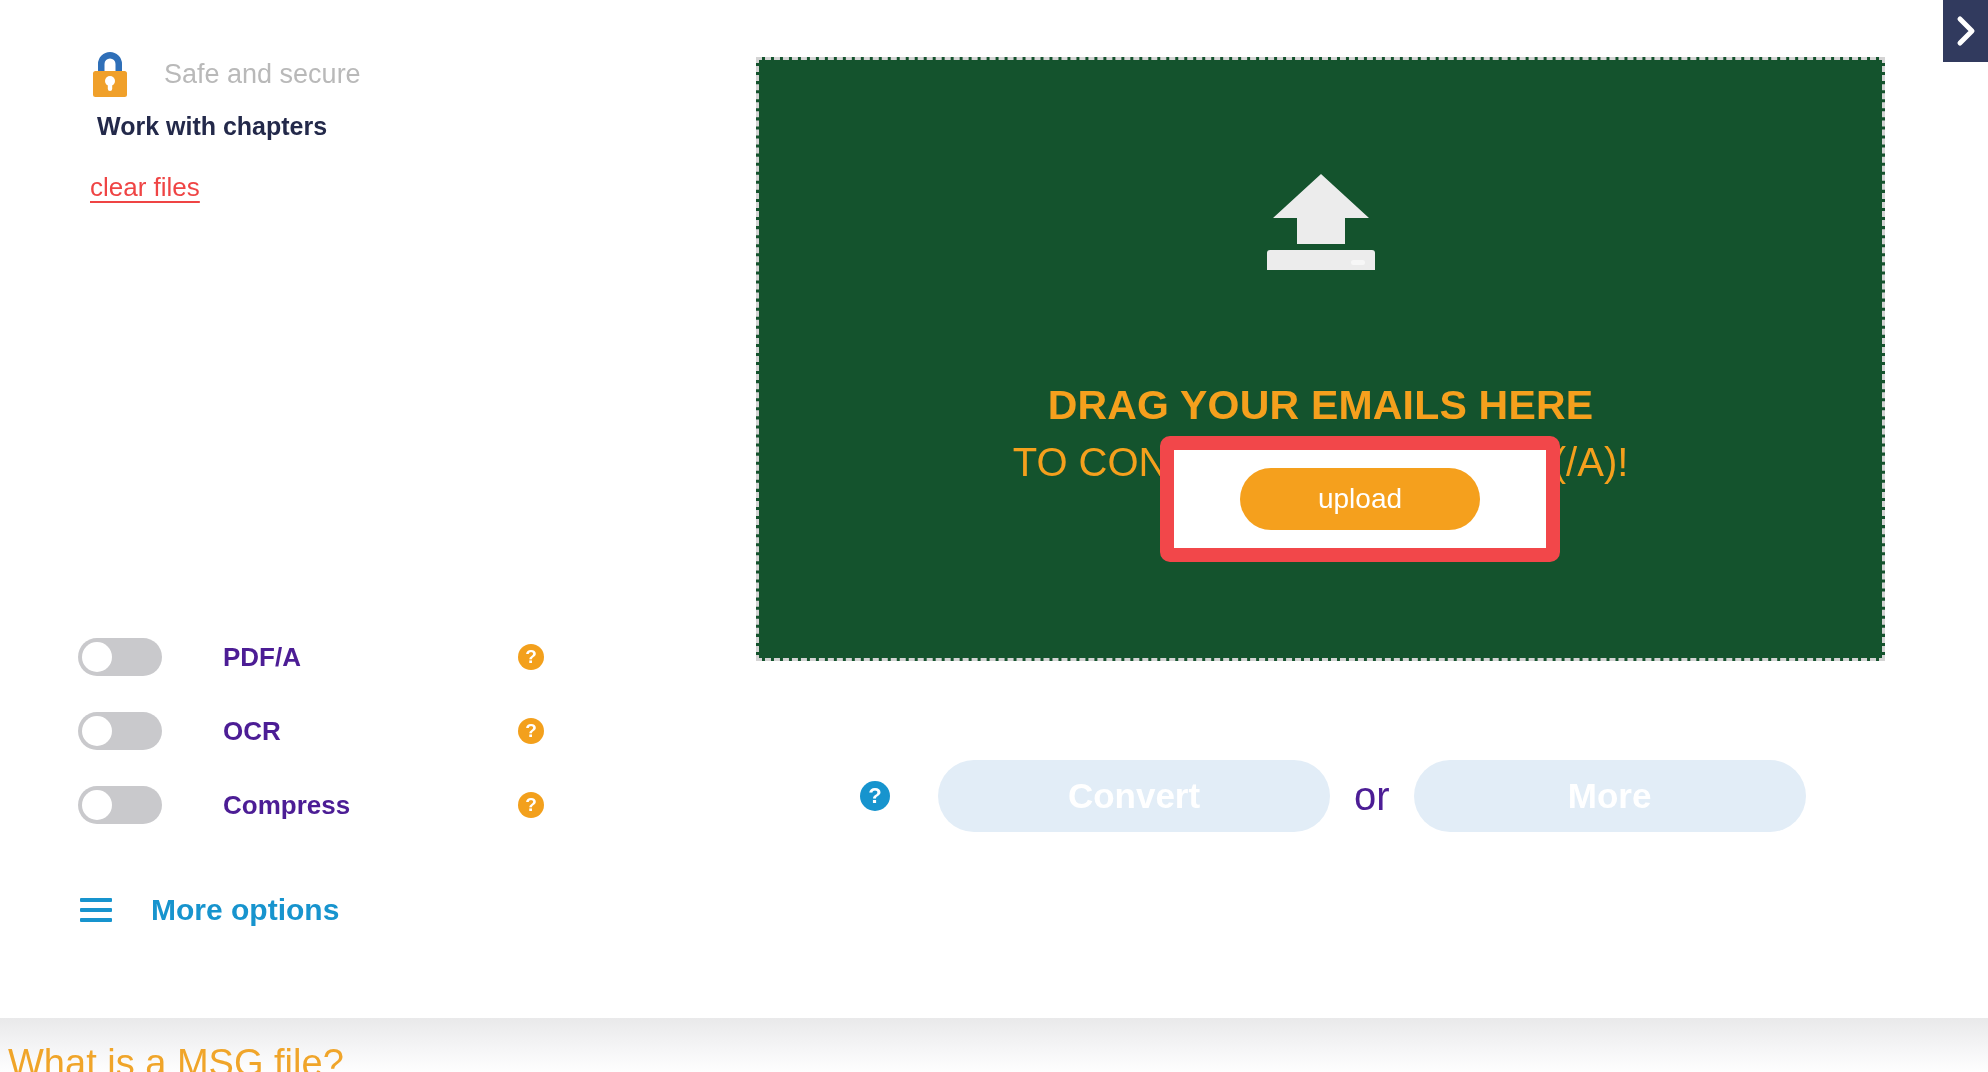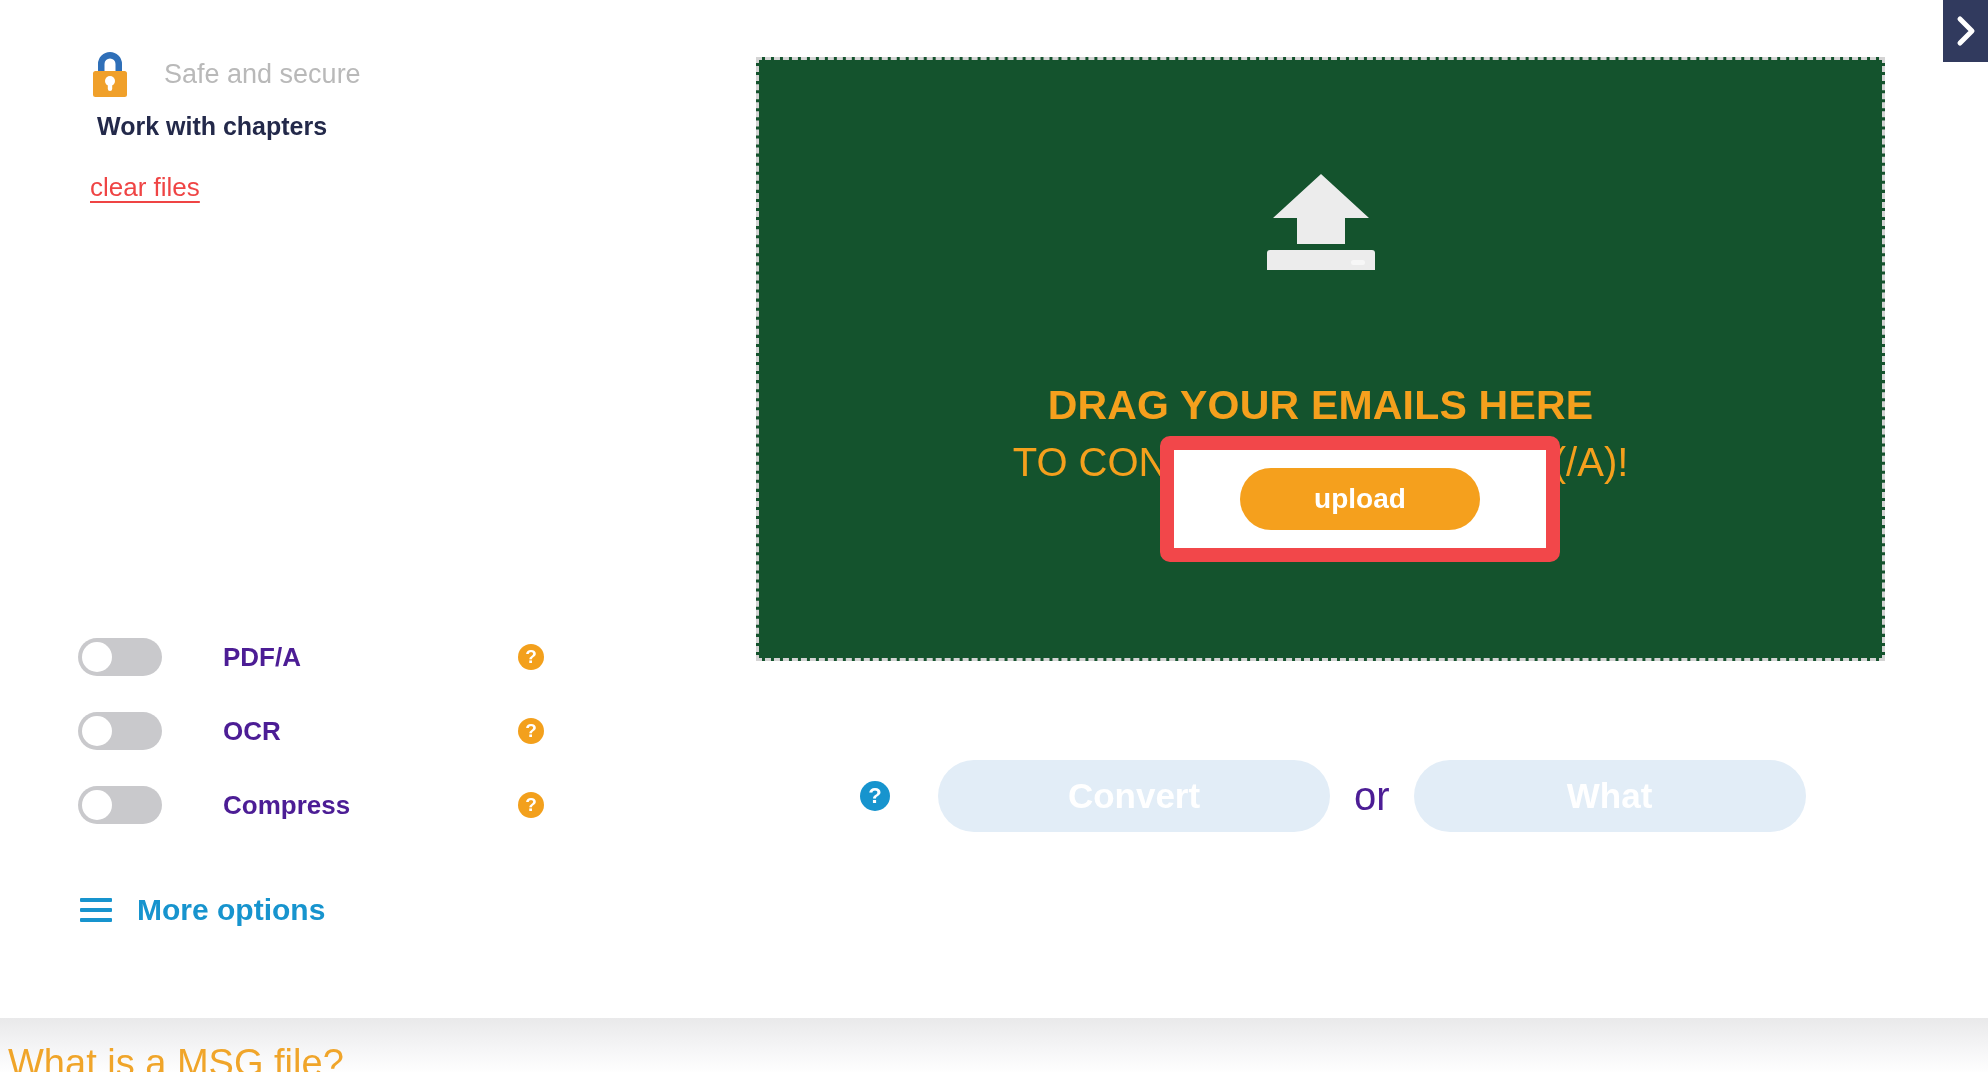--- a/index.html
+++ b/index.html
@@ -153,21 +153,21 @@
     font-family: "Liberation Sans", sans-serif;
   }
 
   
   .more-options {
     position: absolute;
     left: 80px;
     top: 893px;
     display: flex;
     align-items: center;
-    gap: 25px;
+    gap: 39px;
     cursor: pointer;
   }
   .burger { width: 32px; height: 26px; display:block; }
   .more-options-label {
     font-size: 30px;
     font-weight: bold;
     color: #1794ce;
     white-space: nowrap;
   }
 
@@ -228,21 +228,21 @@
     justify-content: center;
   }
   .upload-btn {
     width: 240px;
     height: 62px;
     border-radius: 31px;
     background: #f5a01d;
     border: none;
     color: #ffffff;
     font-size: 28px;
-    font-weight: bold;
+    font-weight: normal;
     font-family: "Liberation Sans", sans-serif;
     cursor: pointer;
     display: flex;
     align-items: center;
     justify-content: center;
   }
 
   
   .action-row {
     position: absolute;
@@ -375,21 +375,21 @@
     </div>
 
     <div class="highlight-box">
       <button class="upload-btn">upload</button>
     </div>
 
     <div class="action-row">
       <div class="help-blue">?</div>
       <button class="pill-btn">Convert</button>
       <span class="or-text">or</span>
-      <button class="pill-btn">What</button>
+      <button class="pill-btn">More</button>
     </div>
 
     <div class="edge-tab">
       <span>
         <svg width="22" height="32" viewBox="0 0 22 32" xmlns="http://www.w3.org/2000/svg">
           <path d="M5 4 L17 16 L5 28" stroke="#ffffff" stroke-width="5" fill="none" stroke-linecap="round" stroke-linejoin="round"></path>
         </svg>
       </span>
     </div>
 

